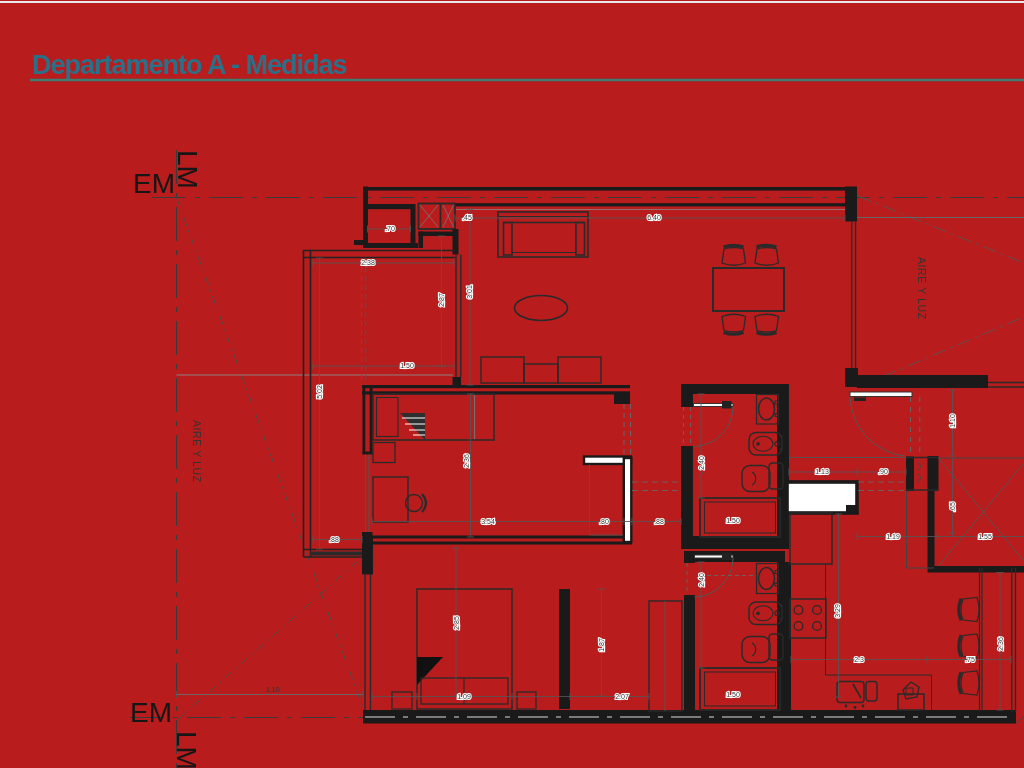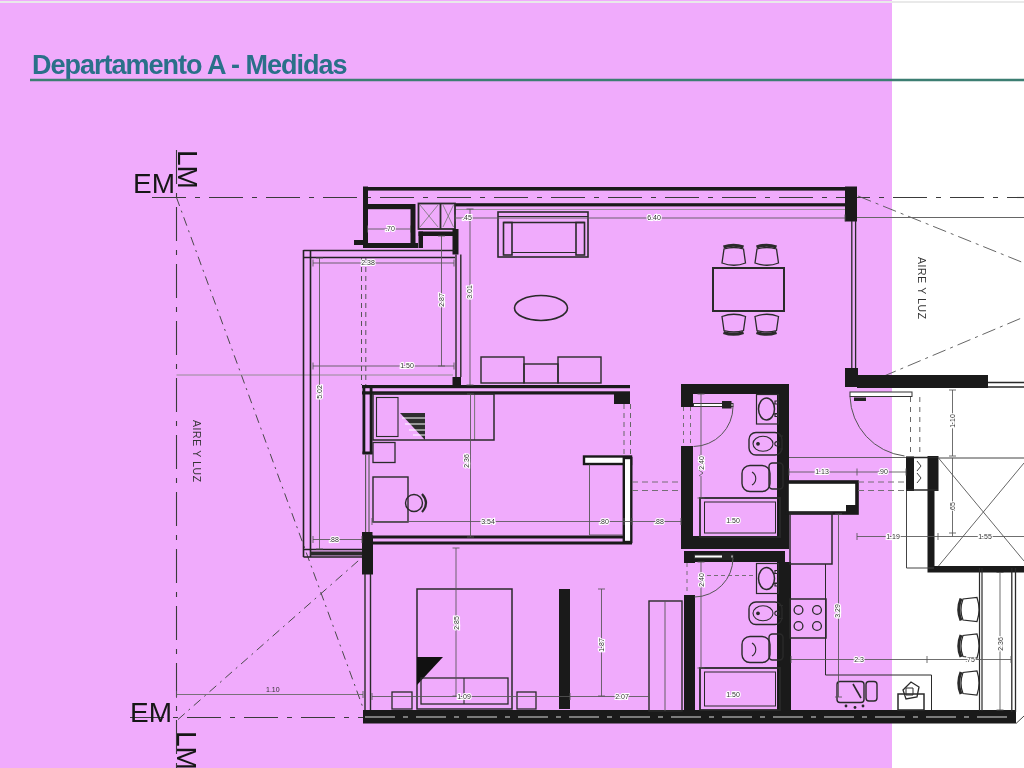--- a/index.html
+++ b/index.html
@@ -1,17 +1,17 @@
 <!DOCTYPE html>
 <html><head>
 <meta charset="utf-8">
 <style>
   html,body{margin:0;padding:0;background:#fff;width:1024px;height:768px;overflow:hidden;}
   body{font-family:"Liberation Sans", sans-serif;}
-  #page{position:relative;width:892px;height:768px;background:#f0abfc;}
+  #page{position:relative;width:1024px;height:768px;background:#b91c1c;}
   svg{position:absolute;left:0;top:0;}
   text{font-family:"Liberation Sans", sans-serif;}
 </style>
 </head>
 <body>
 <div id="page">
 <svg width="1024" height="768" viewBox="0 0 1024 768">
 
   <line x1="0" y1="2" x2="1024" y2="2" stroke="#e9e9e9" stroke-width="2"></line>
 

